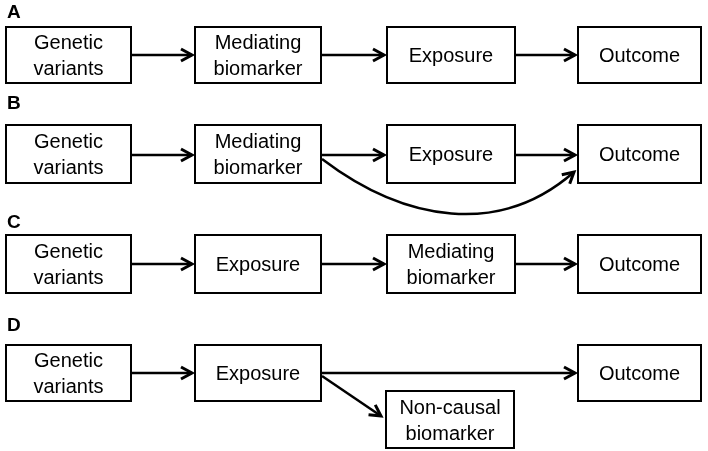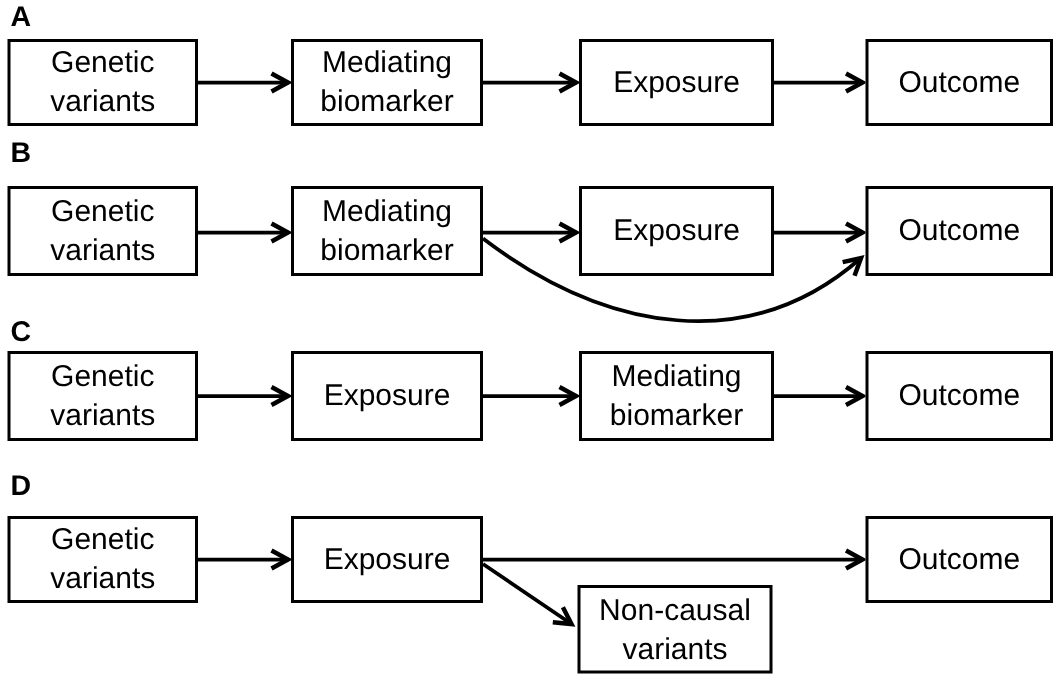--- a/index.html
+++ b/index.html
@@ -92,15 +92,15 @@
   <div class="panel-label" style="top:211px;">C</div>
   <div class="node" style="left:5px;  top:234px; width:127px; height:60px;">Genetic variants</div>
   <div class="node" style="left:194px; top:234px; width:128px; height:60px;">Exposure</div>
   <div class="node" style="left:386px; top:234px; width:130px; height:60px;">Mediating biomarker</div>
   <div class="node" style="left:577px; top:234px; width:125px; height:60px;">Outcome</div>
 
   <div class="panel-label" style="top:314px;">D</div>
   <div class="node" style="left:5px;  top:344px; width:127px; height:58px;">Genetic variants</div>
   <div class="node" style="left:194px; top:344px; width:128px; height:58px;">Exposure</div>
   <div class="node" style="left:577px; top:344px; width:125px; height:58px;">Outcome</div>
-  <div class="node" style="left:385px; top:390px; width:130px; height:59px;">Non-causal variants</div>
+  <div class="node" style="left:385px; top:390px; width:130px; height:59px;">Non-causal biomarker</div>
 
 </div>
 
 </body></html>

